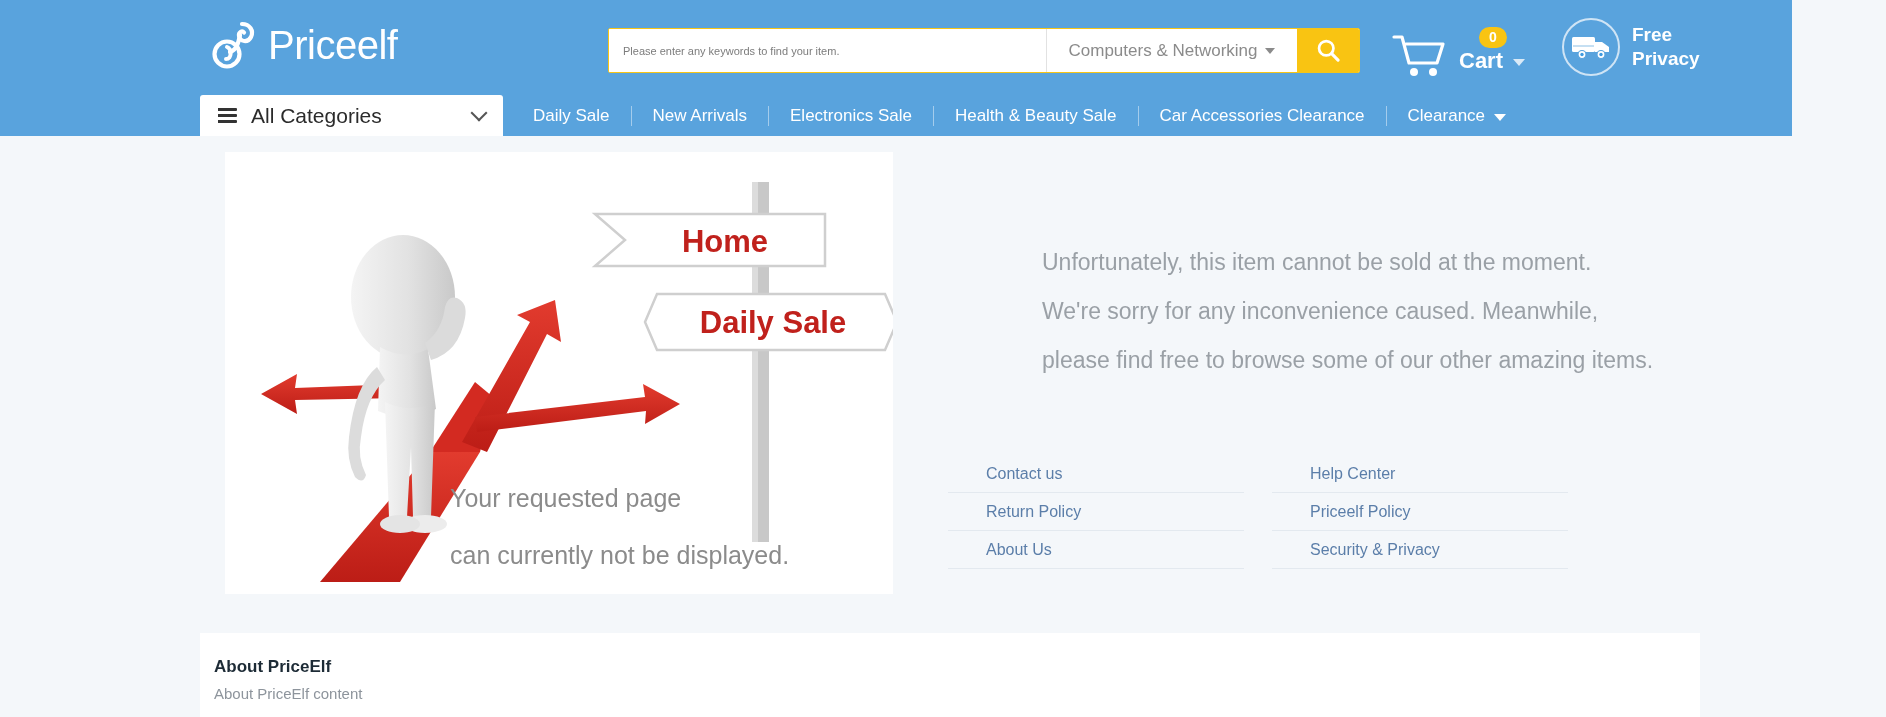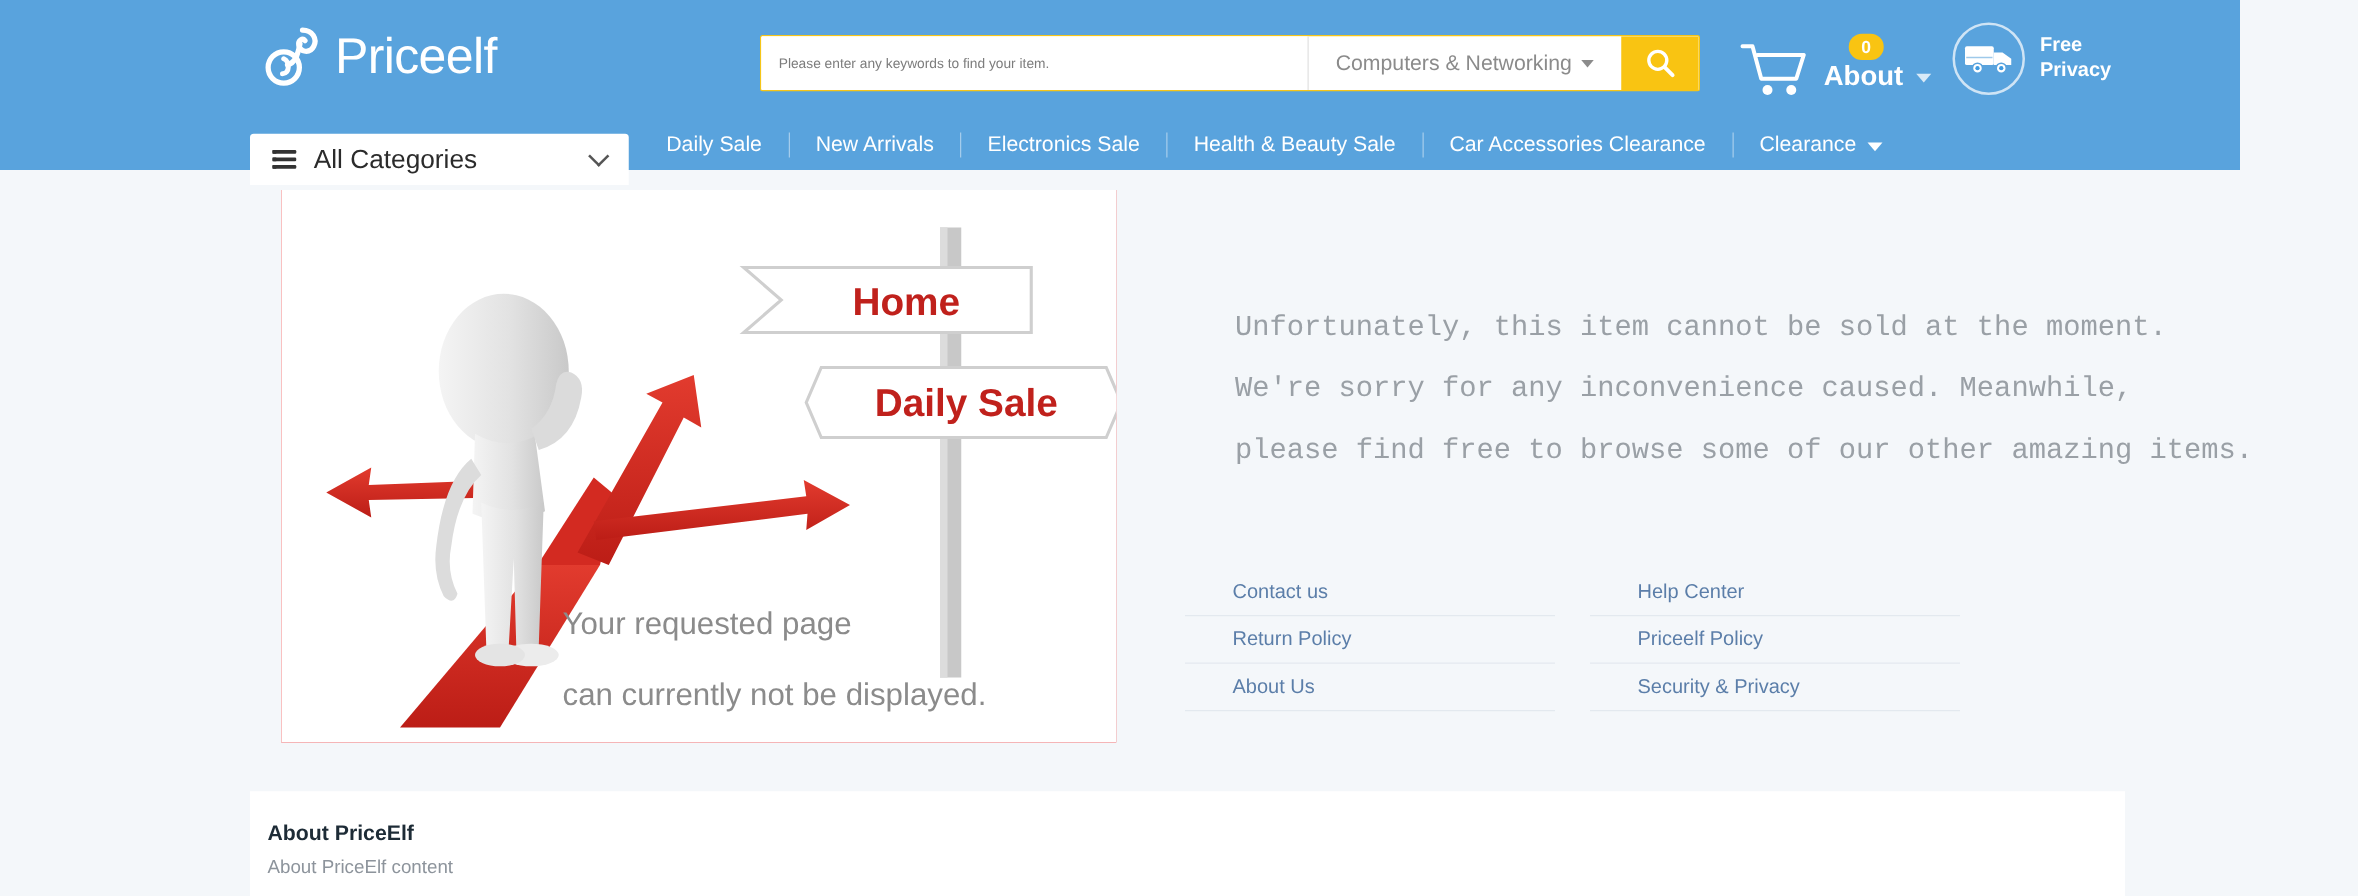--- a/index.html
+++ b/index.html
@@ -151,29 +151,29 @@
   .shipping-circle {
     width: 58px; height: 58px;
     border: 2px solid #cfe4f5;
     border-radius: 50%;
     display: flex;
     align-items: center;
     justify-content: center;
   }
   .shipping-text {
     color: #ffffff;
-    font-size: 16px;
+    font-size: 19px;
     font-weight: 700;
     line-height: 1.25;
   }
 
   
   .all-cats {
     position: absolute;
-    left: 200px; top: 107px;
+    left: 200px; top: 95px;
     width: 303px; height: 41px;
     background: #ffffff;
     display: flex;
     align-items: center;
     padding: 0 18px;
     cursor: pointer;
     border-radius: 3px 3px 0 0;
   }
   .burger {
     width: 19px; height: 15px;
@@ -242,23 +242,22 @@
   .img-card {
     position: absolute;
     left: 225px; top: 152px;
     width: 668px; height: 442px;
     background: #ef4444;
   }
   .err-illustration { width: 100%; height: 100%; display: block; }
 
   .msg-block {
     position: absolute;
-    left: 988px; top: 238px;
+    left: 1042px; top: 238px;
     width: 680px;
-    font-family: Liberation Mono, monospace;
   }
   .msg-line {
     color: #9aa0a6;
     font-size: 23px;
     line-height: 49px;
     white-space: nowrap;
   }
 
   .links-wrap {
     position: absolute;
@@ -334,21 +333,21 @@
 
   <div class="cart-area">
     <svg class="cart-icon" viewBox="0 0 55 46">
       <path d="M2 4 H10 L17 30 H45 L51 11 H14" fill="none" stroke="#ffffff" stroke-width="3.2" stroke-linecap="round" stroke-linejoin="round"></path>
       <circle cx="22" cy="39" r="4" fill="#ffffff"></circle>
       <circle cx="41" cy="39" r="4" fill="#ffffff"></circle>
     </svg>
     <div class="cart-label-col">
       <span class="cart-badge">0</span>
       <span class="cart-text">
-        <span>About</span>
+        <span>Cart</span>
         <span class="caret-down-white"></span>
       </span>
     </div>
   </div>
 
   <div class="shipping-area">
     <div class="shipping-circle">
       <svg width="40" height="26" viewBox="0 0 40 26">
         <rect x="1" y="3" width="23" height="15" rx="1.5" fill="#ffffff"></rect>
         <path d="M24 8 H31 L38 13 V18 H24 Z" fill="#ffffff"></path>

